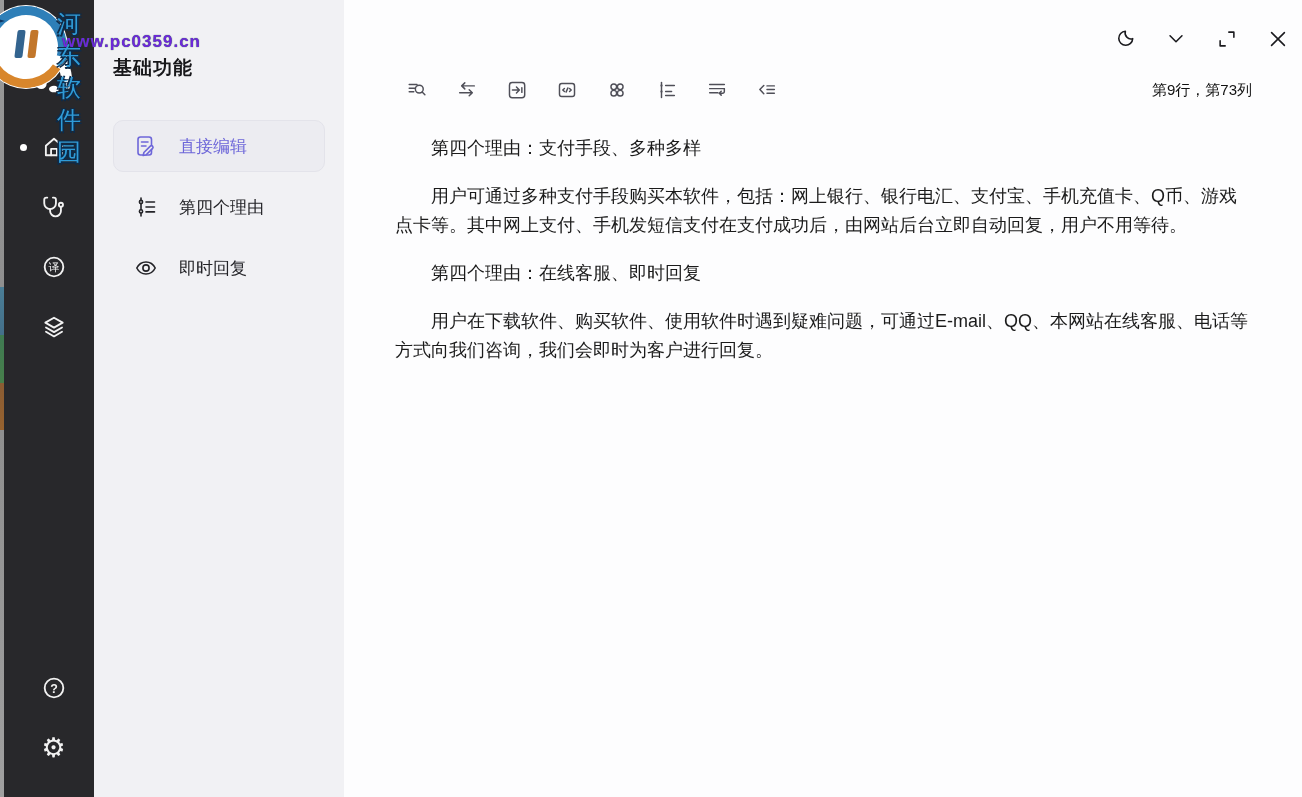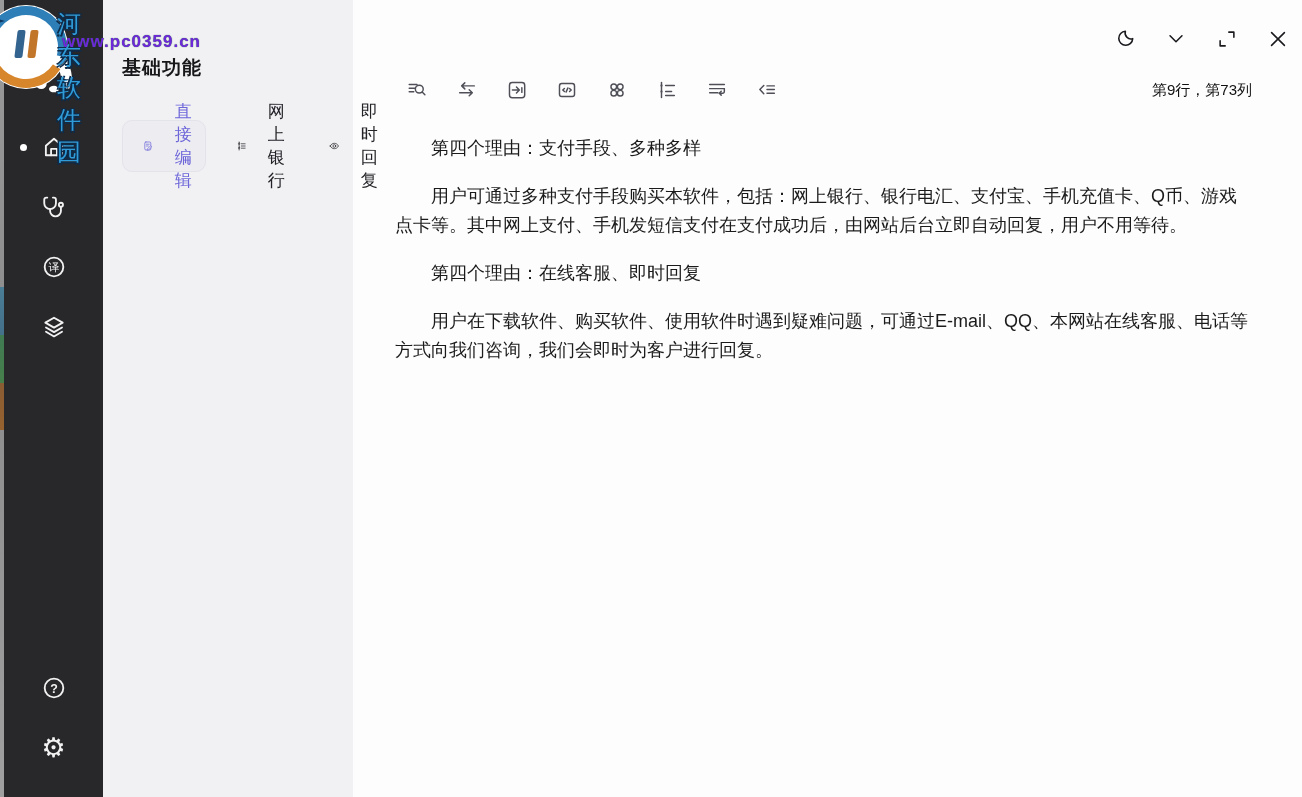--- a/index.html
+++ b/index.html
@@ -17,23 +17,23 @@
     background:linear-gradient(#9a9a9a 0%,#8f8f8f 36%,#4a7d96 36%,#44708a 42%,#3f7a52 42%,#477f4b 48%,#8a5c33 48%,#96622f 54%,#8f8f8f 54%,#a0a0a0 100%);}
 
   
   .rail{position:absolute;left:4px;top:0;width:99px;height:797px;background:#28282b;z-index:10;color:#f2f2f2;}
   .app-logo{position:absolute;left:29px;top:44px;width:42px;height:50px;}
   .rail-btn{position:absolute;left:0;width:99px;height:44px;display:flex;align-items:center;justify-content:center;color:#f2f2f2;}
   .rail-dot{position:absolute;left:16px;width:7px;height:7px;border-radius:50%;background:#ffffff;}
   .gear-glyph{font-size:27px;line-height:27px;color:#f2f2f2;}
 
   
-  .sidebar{position:absolute;left:103px;top:0;width:250px;height:797px;background:#f1f1f4;z-index:10;}
+  .sidebar{position:absolute;left:94px;top:0;width:250px;height:797px;background:#f1f1f4;z-index:10;}
   .sidebar-title{position:absolute;left:19px;top:55px;font-size:19px;font-weight:700;color:#17171a;letter-spacing:1px;}
-  .menu{position:absolute;left:19px;top:120px;width:212px;display:flex;gap:9px;}
+  .menu{position:absolute;left:19px;top:120px;width:212px;display:flex;flex-direction:column;gap:9px;}
   .menu-item{box-sizing:border-box;height:52px;border-radius:10px;border:1px solid transparent;
     display:flex;align-items:center;padding-left:20px;gap:21px;font-size:17px;color:#232327;cursor:pointer;}
   .menu-item.active{background:#ececf1;border-color:#e3e3ea;color:#6d66d9;}
   .menu-item .ic{stroke-width:1.6;}
 
   
   .main{position:absolute;left:353px;top:0;width:949px;height:765px;z-index:10;margin-top:20px;}
   .winctrls{position:absolute;top:6px;right:11px;display:flex;gap:25px;}
   .winctrls button{width:26px;height:26px;display:flex;align-items:center;justify-content:center;color:#1a1a1e;}
   .toolbar{position:absolute;top:48px;left:53px;display:flex;gap:28px;}
@@ -126,21 +126,21 @@
       <span>直接编辑</span>
     </div>
 
     <div class="menu-item">
       <svg class="ic" width="24" height="24" viewBox="0 0 24 24">
         <path d="M7 3 v18"></path>
         <rect x="5.4" y="5.4" width="3.2" height="3.2" rx="1.6" fill="#f1f1f4"></rect>
         <rect x="5.4" y="14.8" width="3.2" height="3.2" rx="1.6" fill="#f1f1f4"></rect>
         <path d="M12 7 h8.5 M12 12 h8.5 M12 16.9 h8.5"></path>
       </svg>
-      <span>网上银行</span>
+      <span>第四个理由</span>
     </div>
 
     <div class="menu-item">
       <svg class="ic" width="24" height="24" viewBox="0 0 24 24">
         <path d="M2.8 12 c2-4 5.3-6 9.2-6 s7.2 2 9.2 6 c-2 4 -5.3 6 -9.2 6 s-7.2-2-9.2-6 Z"></path>
         <circle cx="12" cy="12" r="3.1"></circle>
       </svg>
       <span>即时回复</span>
     </div>
 

